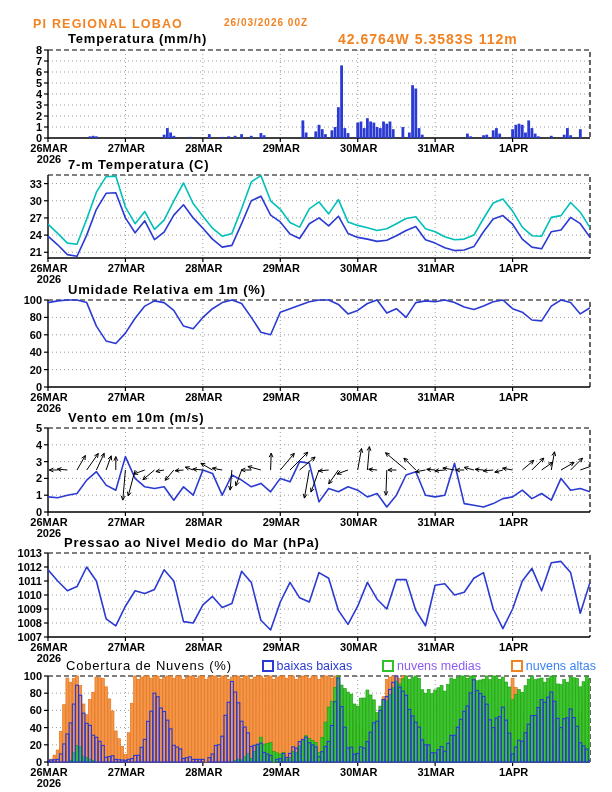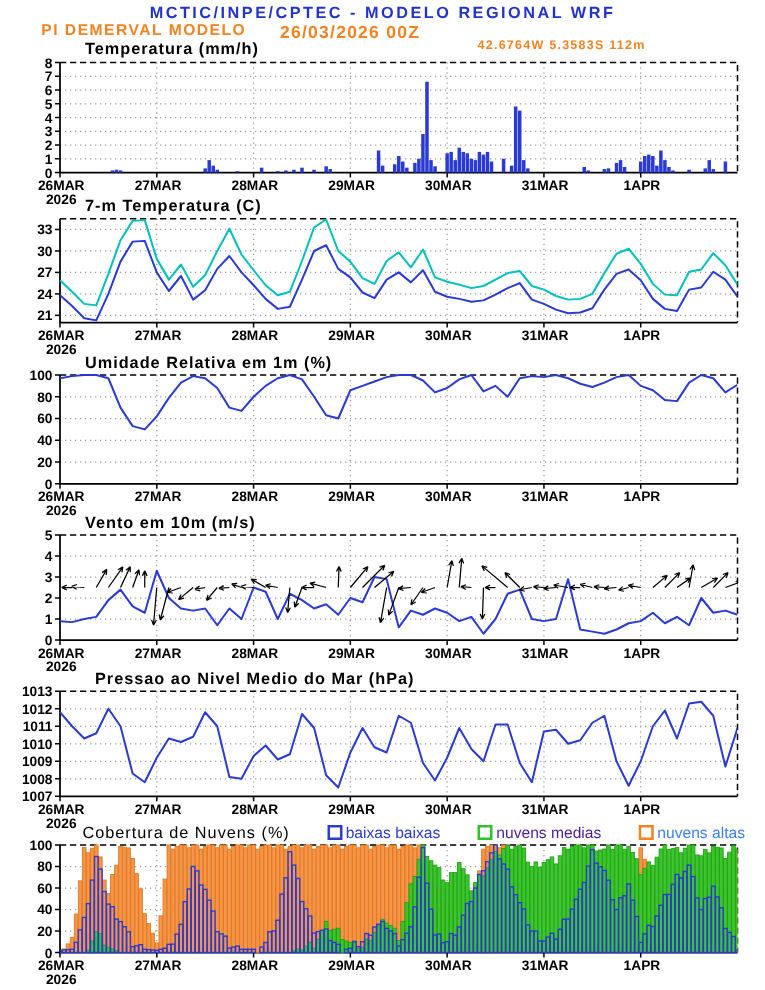--- a/index.html
+++ b/index.html
@@ -1,54 +1,53 @@
 <!DOCTYPE html>
 <html><head>
 <meta charset="utf-8">
 <style>
   html,body{margin:0;padding:0;background:#fff;}
   #page{position:relative;width:612px;height:792px;background:#fff;overflow:hidden;
         font-family:"Liberation Sans",sans-serif;}
   .t{position:absolute;white-space:nowrap;font-weight:700;}
   #hdr-title{top:2px;left:0;width:612px;text-align:center;font-size:13px;letter-spacing:2px;}
   #hdr-station{top:17px;left:33px;font-size:12.5px;letter-spacing:1.2px;}
-  #hdr-run{top:17px;left:224px;font-size:14px;letter-spacing:1px;}
+  #hdr-run{top:17px;left:224px;font-size:10px;letter-spacing:1px;}
   .ptitle{font-size:13px;letter-spacing:.8px;color:#000;}
-  #loc{top:31px;left:338px;font-size:10px;letter-spacing:1px;margin-left:44px;}
+  #loc{top:31px;left:338px;font-size:14px;letter-spacing:1px;}
   #cloud-row{position:absolute;top:658px;left:66px;width:530px;display:flex;
              justify-content:space-between;align-items:center;font-weight:400;font-size:12.5px;}
   .leg-item{display:flex;align-items:center;}
   .leg-box{display:inline-block;width:8px;height:8px;border:2px solid;background:transparent;margin-right:3px;}
   #chart-svg{position:absolute;top:0;left:0;}
   svg text{font-family:"Liberation Sans",sans-serif;font-weight:700;fill:#000;}
 </style>
 </head>
 <body>
 
 <div id="page">
-  <div class="t" id="hdr-title" style="color: rgb(34, 51, 204);">MCTIC/INPE/CPTEC - MODELO REGIONAL WRF</div>
-  <div class="t" id="hdr-station" style="color: rgb(242, 131, 34);">PI DEMERVAL MODELO</div>
+  <div class="t" id="hdr-station" style="color: rgb(242, 131, 34);">PI REGIONAL LOBAO</div>
   <div class="t" id="hdr-run" style="color: rgb(242, 131, 34);">26/03/2026 00Z</div>
 
   <div class="t ptitle" style="top:31px;left:68px">Temperatura (mm/h)</div>
   <div class="t" id="loc" style="color: rgb(242, 131, 34);">42.6764W 5.3583S 112m</div>
   <div class="t ptitle" style="top:157px;left:68px">7-m Temperatura (C)</div>
   <div class="t ptitle" style="top:282px;left:68px">Umidade Relativa em 1m (%)</div>
   <div class="t ptitle" style="top:410px;left:68px">Vento em 10m (m/s)</div>
-  <div class="t ptitle" style="top:535px;left:76px">Pressao ao Nivel Medio do Mar (hPa)</div>
+  <div class="t ptitle" style="top:535px;left:64px">Pressao ao Nivel Medio do Mar (hPa)</div>
 
   <div id="cloud-row">
     <span class="ptitle">Cobertura de Nuvens (%)</span>
     <span class="leg-item">
       <span class="leg-box" id="box-low" style="border-color: rgb(42, 58, 210);"></span>
       <span id="lbl-low" style="color: rgb(42, 58, 210);">baixas baixas</span>
     </span>
     <span class="leg-item">
       <span class="leg-box" id="box-mid" style="border-color: rgb(47, 195, 42);"></span>
-      <span id="lbl-mid" style="color: #4c1d95;">nuvens medias</span>
+      <span id="lbl-mid" style="color: #8b5cf6;">nuvens medias</span>
     </span>
     <span class="leg-item">
       <span class="leg-box" id="box-high" style="border-color: rgb(242, 131, 34);"></span>
       <span id="lbl-high" style="color: #3b82f6;">nuvens altas</span>
     </span>
   </div>
 
   <svg id="chart-svg" width="612" height="792">
       <g>
         <defs>

